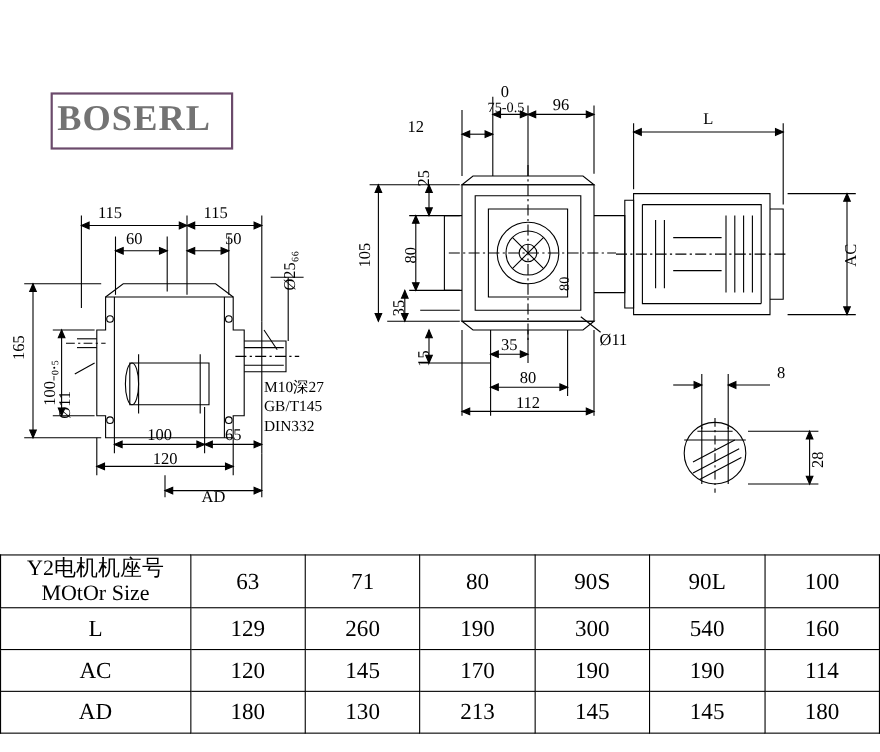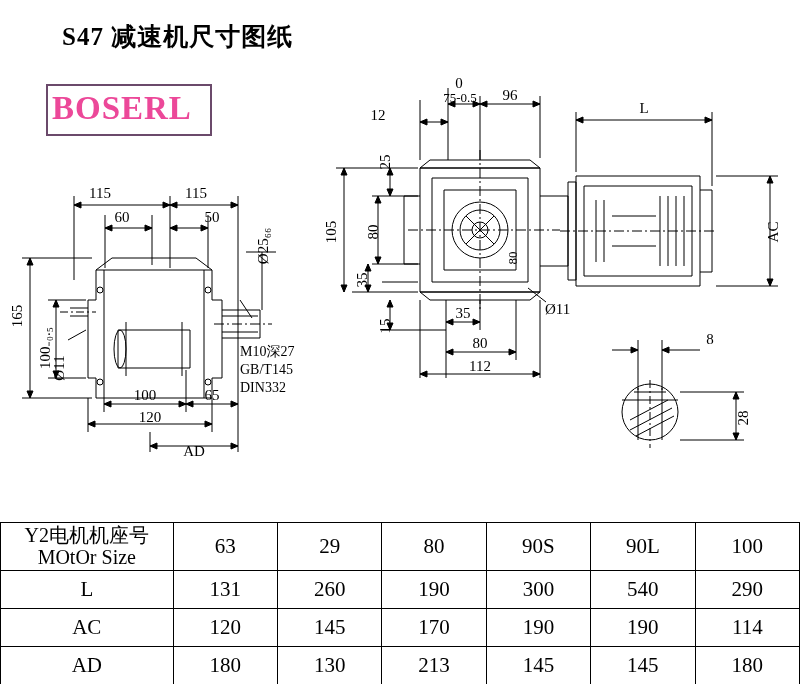--- a/index.html
+++ b/index.html
@@ -28,31 +28,31 @@
     width:162px;height:48px;
     border:2px solid #6b4a6b;
     background:#fff;
   }
   .logo-text{
     position:absolute;left:52px;top:88px;
     width:150px;height:40px;
     line-height:40px;
     font-family:"Liberation Serif", serif;
     font-size:33px;font-weight:bold;
-    color:#ec4899;
+    color:#737373;
     letter-spacing:1px;
   }
 
   
   .svgwrap{position:absolute;left:0;top:0;width:800px;height:684px;}
   svg{display:block;}
 
   
   .spec-table{
-    position:absolute;left:0;top:522px;
+    position:absolute;left:0;top:504px;
     width:800px;
     border-collapse:collapse;
     font-family:"Liberation Serif", serif;
   }
   .spec-table td{
     border:1px solid #000;
     text-align:center;
     font-size:21px;
     height:37px;
     padding:0;
@@ -67,21 +67,20 @@
     padding:2px 0;
   }
   .spec-table td.datacell{width:104px;}
   .nowrap{white-space:nowrap;}
 </style>
 </head>
 <body>
 
 <div class="page">
 
-  <div class="title">S47 减速机尺寸图纸</div>
 
   <div class="logo-box"></div>
   <div class="logo-text">BOSERL</div>
 
   <div class="svgwrap">
   <svg width="800" height="684" viewBox="0 0 800 684" xmlns="http://www.w3.org/2000/svg">
     <g stroke="#000" fill="none" stroke-width="1" shape-rendering="geometricPrecision">
 
       <line x1="74" y1="196" x2="74" y2="280"></line>
       <line x1="170" y1="196" x2="170" y2="268"></line>
@@ -333,34 +332,34 @@
   </div>
 
   <table class="spec-table">
     <tbody>
         <tr>
       <td class="rowhead two-line">
         <div class="nowrap">Y2电机机座号</div>
         <div class="nowrap">MOtOr Size</div>
       </td>
       <td class="datacell">63</td>
-      <td class="datacell">29</td>
+      <td class="datacell">71</td>
       <td class="datacell">80</td>
       <td class="datacell">90S</td>
       <td class="datacell">90L</td>
       <td class="datacell">100</td>
     </tr>
     <tr>
       <td class="rowhead">L</td>
-      <td class="datacell">131</td>
+      <td class="datacell">129</td>
       <td class="datacell">260</td>
       <td class="datacell">190</td>
       <td class="datacell">300</td>
       <td class="datacell">540</td>
-      <td class="datacell">290</td>
+      <td class="datacell">160</td>
     </tr>
     <tr>
       <td class="rowhead">AC</td>
       <td class="datacell">120</td>
       <td class="datacell">145</td>
       <td class="datacell">170</td>
       <td class="datacell">190</td>
       <td class="datacell">190</td>
       <td class="datacell">114</td>
     </tr>

